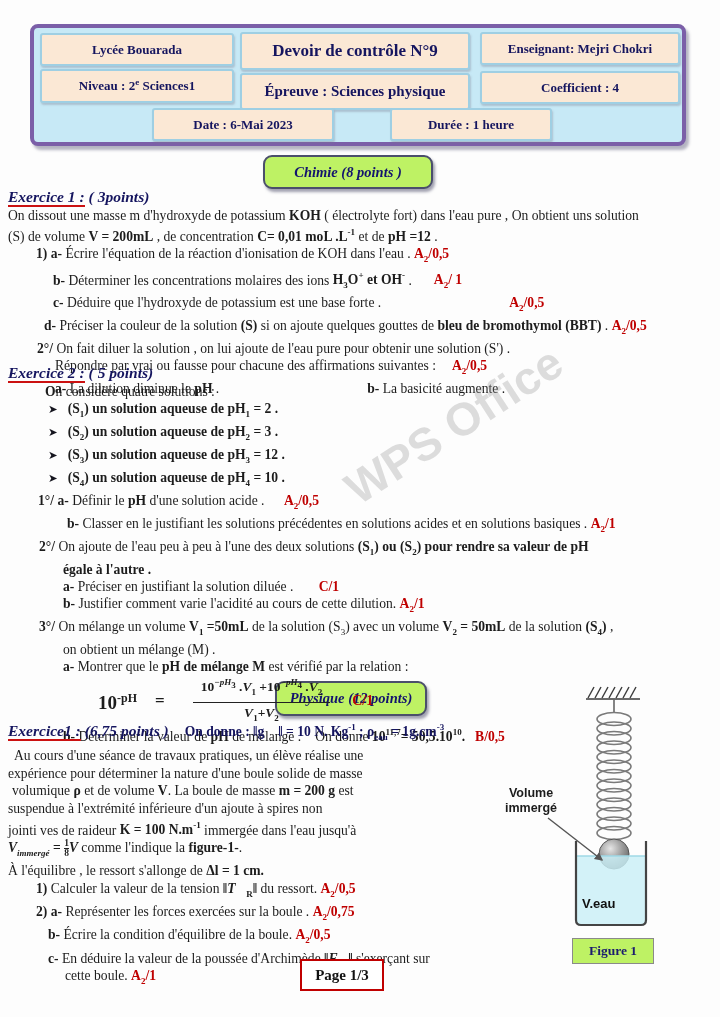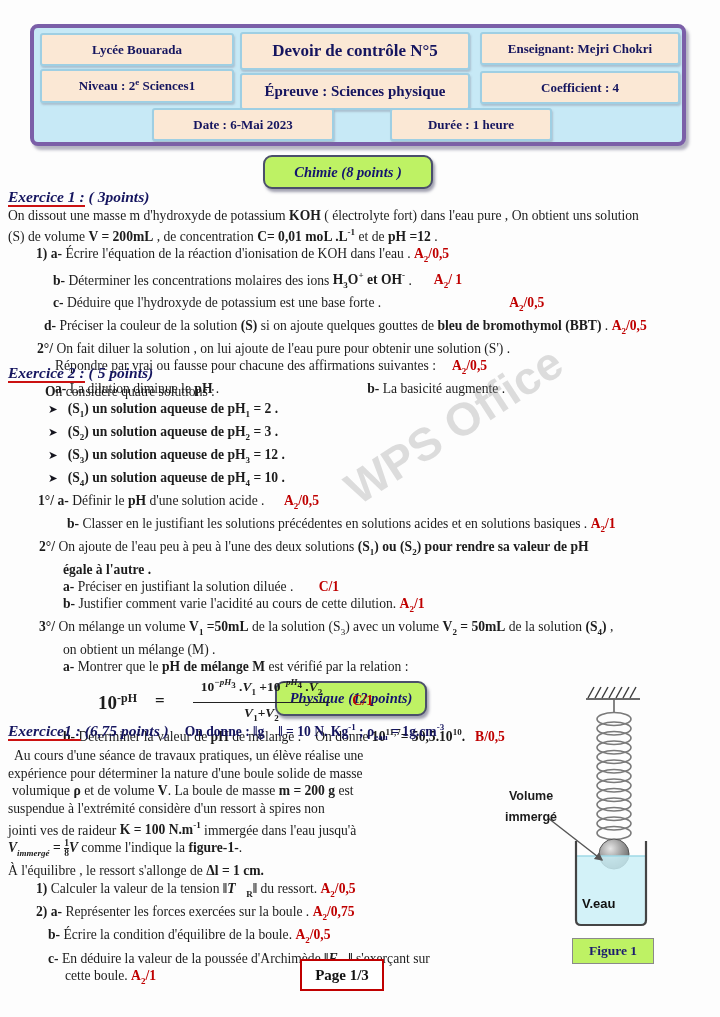--- a/index.html
+++ b/index.html
@@ -58,21 +58,21 @@
 
   
   .phys-title-line{white-space:nowrap;line-height:21px;}
   .given{margin-left:16px;font-weight:bold;color:#14145e;font-size:13.6px;}
 
   
   .figure{position:absolute;left:488px;top:686px;width:225px;height:300px;}
   .fig-svg{position:absolute;left:0;top:0;}
   .vol-label{position:absolute;left:2px;top:100px;width:82px;text-align:center;
              font-family:"Liberation Sans",sans-serif;font-weight:bold;font-size:12.5px;
-             line-height:21px;color:#1c1c1c;}
+             line-height:15px;color:#1c1c1c;}
   .veau-label{position:absolute;left:94px;top:210px;font-family:"Liberation Sans",sans-serif;
               font-weight:bold;font-size:13px;color:#111;}
   .fig-caption{position:absolute;left:84px;top:252px;width:80px;height:24px;background:#bef264;
                border:1.5px solid #8a8a8a;display:flex;align-items:center;justify-content:center;
                font-weight:bold;font-size:13.5px;color:#1c1c6e;}
 
   
   .pagebox{position:absolute;left:300px;top:959px;width:80px;height:28px;border:2px solid #c00000;
            background:#fff;display:flex;align-items:center;justify-content:center;
            font-weight:bold;font-size:15px;color:#111;}
@@ -85,21 +85,21 @@
 </head>
 <body>
 
 <div class="page">
 
   <div class="hdr">
     <div class="hbox hb-school">
         <span>Lycée  Bouarada</span>
       </div>
     <div class="hbox hb-title">
-        <span>Devoir de contrôle  N°5</span>
+        <span>Devoir de contrôle  N°9</span>
       </div>
     <div class="hbox hb-teacher">
         <span>Enseignant: Mejri Chokri</span>
       </div>
     <div class="hbox hb-level">
         <span>Niveau : 2<sup>e</sup> Sciences1</span>
       </div>
     <div class="hbox hb-subject">
         <span>Épreuve : Sciences physique</span>
       </div>
@@ -173,21 +173,21 @@
   </div>
 
   <div class="sec" id="sec-phys">
     <div class="phys-title-line">
       <span class="ex-title"><span class="ex-name">Exercice1 :</span><span class="ex-pts">(6,75 points )</span></span><span class="given"><b>On donne : ‖g⃗ ‖ = 10 N. Kg<sup>-1</sup>  ; ρ<sub>eau</sub> = 1g.cm<sup>-3</sup></b></span>
     </div>
     <div>
         <div class="ln" style="padding-left: 6px;">Au cours d'une séance de travaux pratiques, un élève réalise une</div>
         <div class="ln" style="padding-left: 0px;">expérience pour déterminer la nature d'une boule solide de masse</div>
         <div class="ln" style="padding-left: 4px;">volumique <b>ρ</b> et de volume <b>V</b>. La boule de masse <b>m = 200 g</b> est</div>
-        <div class="ln" style="padding-left: 0px;">suspendue à l'extrémité considère d'un ressort à spires non</div>
+        <div class="ln" style="padding-left: 0px;">suspendue à l'extrémité inférieure d'un ajoute à spires non</div>
         <div class="ln" style="padding-left: 0px;">jointi ves de raideur <b>K = 100 N.m<sup>-1</sup></b> immergée dans l'eau jusqu'à</div>
         <div class="ln" style="padding-left: 0px;"><b><i>V<sub>immergé</sub></i> =</b> <span class="sfrac">
             <span class="fn">1</span>
             <span class="fd">8</span>
           </span><b><i>V</i></b> comme l'indique la <b>figure-1-</b>.</div>
         <div class="ln" style="padding-left: 0px;">À l'équilibre ,  le ressort s'allonge de <b>Δl = 1 cm.</b></div>
         <div class="ln" style="padding-left: 28px;"><b>1)</b> Calculer la valeur de la tension <b>‖<i>T⃗</i><sub>R</sub>‖</b> du ressort. <span class="mark">A<sub>2</sub>/0,5</span></div>
         <div class="ln" style="padding-left: 28px;"><b>2) a-</b> Représenter les forces exercées sur la boule . <span class="mark">A<sub>2</sub>/0,75</span></div>
         <div class="ln" style="padding-left: 40px;"><b>b-</b> Écrire la condition d'équilibre de la boule. <span class="mark">A<sub>2</sub>/0,5</span></div>
         <div class="ln" style="padding-left: 40px;"><b>c-</b> En déduire la valeur de la poussée d'Archimède <b>‖<i>F⃗</i>‖</b> s'exerçant sur</div>

